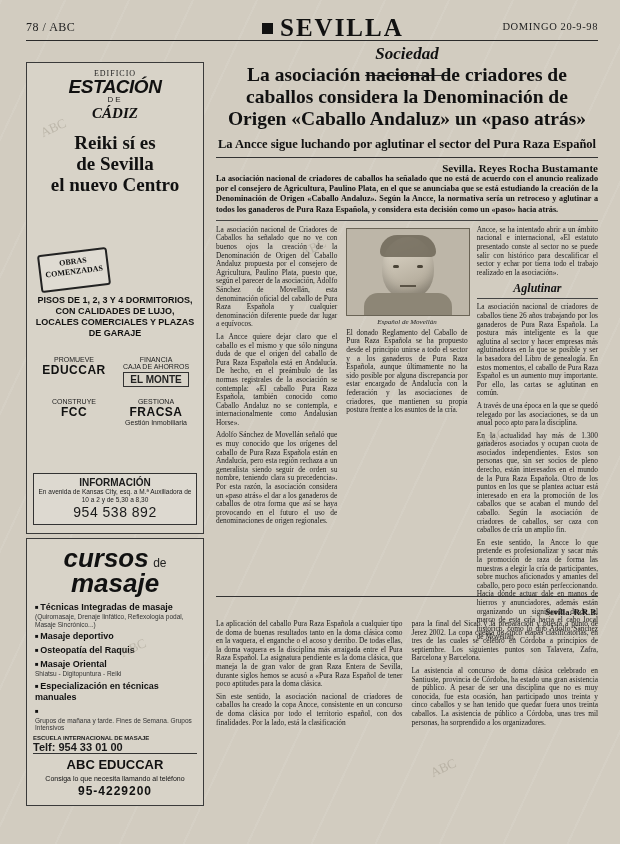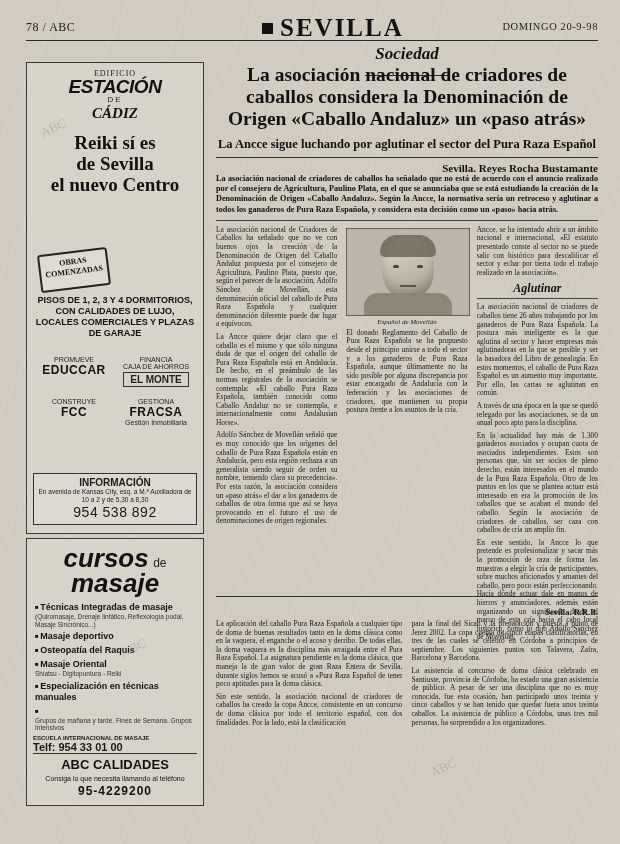--- a/index.html
+++ b/index.html
@@ -311,21 +311,21 @@
         <div class="bl"><span>Especialización en técnicas manuales</span><span class="sub"></span></div>
         <div class="bl" style="border:0;">
             <span class="sub">Grupos de mañana y tarde. Fines de Semana. Grupos Intensivos</span>
           </div>
       </div>
       <div class="tel2">
         <span style="font-size:6px;display:block;">ESCUELA INTERNACIONAL DE MASAJE</span>
         <span>Telf: 954 33 01 00</span>
       </div>
       <div class="abc-responde">
-        <span>ABC CALIDADES</span>
+        <span>ABC EDUCCAR</span>
         <span class="sm">Consiga lo que necesita llamando al teléfono</span>
         <span class="num">95-4229200</span>
       </div>
     </div>
 
   </div>
 
   <div class="main">
     <div class="headline">La asociación nacional de criadores de caballos considera la Denominación de Origen «Caballo Andaluz» un «paso atrás»</div>
     <div class="subhead">La Ancce sigue luchando por aglutinar el sector del Pura Raza Español</div>

